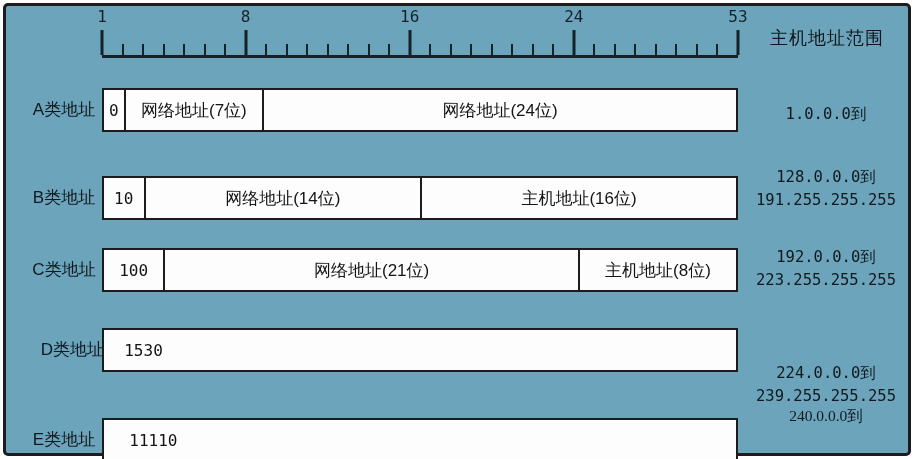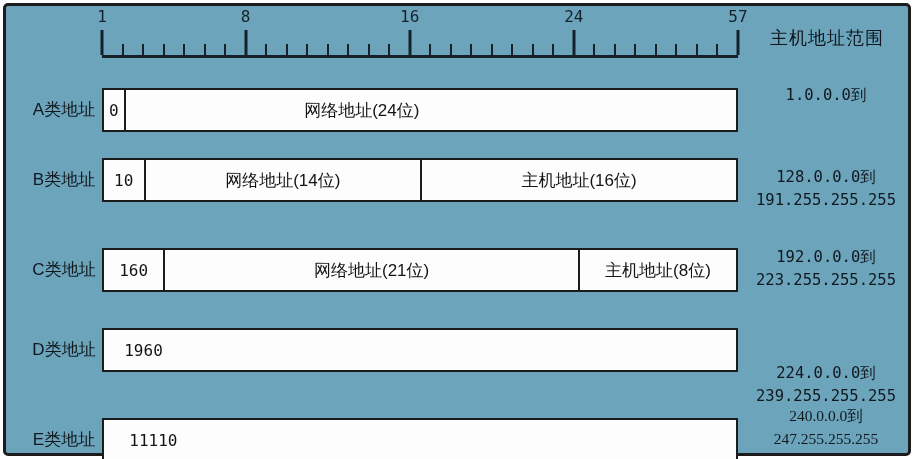--- a/index.html
+++ b/index.html
@@ -101,37 +101,37 @@
     width: 172px;
     height: 48px;
     text-align: center;
     font-size: 15.5px;
     line-height: 23px;
     font-family: "DejaVu Sans Mono", monospace;
     color: #10181d;
     white-space: nowrap;
   }
   
-  .r0 .bar, .r0 .row-label { top: 82px; }  .r0 .range { top: 78px; }
-  .r1 .bar, .r1 .row-label { top: 152px; } .r1 .range { top: 160px; }
+  .r0 .bar, .r0 .row-label { top: 82px; }  .r0 .range { top: 97px; }
+  .r1 .bar, .r1 .row-label { top: 170px; } .r1 .range { top: 160px; }
   .r2 .bar, .r2 .row-label { top: 242px; } .r2 .range { top: 240px; }
-  .r3 .bar, .r3 .row-label { top: 322px; } .r3 .range { top: 320px; margin-top: 36px; }
+  .r3 .bar, .r3 .row-label { top: 322px; text-align: right; } .r3 .range { top: 320px; margin-top: 36px; }
   .r4 .bar, .r4 .row-label { top: 412px; } .r4 .range { top: 398px; font-family: Liberation Serif, serif; }
 </style>
 </head>
 <body>
 
 <div class="frame">
 
   <div class="ruler-labels">
     <span class="ruler-label" style="left:0%">1</span>
     <span class="ruler-label" style="left:22.58%">8</span>
     <span class="ruler-label" style="left:48.39%">16</span>
     <span class="ruler-label" style="left:74.19%">24</span>
-    <span class="ruler-label" style="left:100%">57</span>
+    <span class="ruler-label" style="left:100%">53</span>
   </div>
 
   <div class="ruler-ticks">
       <div class="tick major" style="left: 0%;"></div>
       <div class="tick" style="left: 3.22581%;"></div>
       <div class="tick" style="left: 6.45161%;"></div>
       <div class="tick" style="left: 9.67742%;"></div>
       <div class="tick" style="left: 12.9032%;"></div>
       <div class="tick" style="left: 16.129%;"></div>
       <div class="tick" style="left: 19.3548%;"></div>
@@ -161,20 +161,21 @@
       <div class="tick" style="left: 96.7742%;"></div>
       <div class="tick major" style="left: 100%;"></div>
     </div>
 
   <div class="right-header">主机地址范围</div>
 
   <div class="row r0">
     <div class="row-label">A类地址</div>
     <div class="bar">
       <div class="seg prefix" style="width:3.125%">0</div>
+      <div class="seg" style="width:21.875%">网络地址(7位)</div>
       <div class="seg" style="width:75%">网络地址(24位)</div>
     </div>
     <div class="range">
       <div>1.0.0.0到</div>
     </div>
   </div>
 
   <div class="row r1">
     <div class="row-label">B类地址</div>
     <div class="bar">
@@ -184,45 +185,44 @@
     </div>
     <div class="range">
       <div>128.0.0.0到</div>
       <div>191.255.255.255</div>
     </div>
   </div>
 
   <div class="row r2">
     <div class="row-label">C类地址</div>
     <div class="bar">
-      <div class="seg prefix" style="width:9.375%">160</div>
+      <div class="seg prefix" style="width:9.375%">100</div>
       <div class="seg" style="width:65.625%">网络地址(21位)</div>
       <div class="seg" style="width:25%">主机地址(8位)</div>
     </div>
     <div class="range">
       <div>192.0.0.0到</div>
       <div>223.255.255.255</div>
     </div>
   </div>
 
   <div class="row r3">
     <div class="row-label">D类地址</div>
     <div class="bar">
-      <div class="seg prefix" style="width:12.5%">1960</div>
+      <div class="seg prefix" style="width:12.5%">1530</div>
     </div>
     <div class="range">
       <div>224.0.0.0到</div>
       <div>239.255.255.255</div>
     </div>
   </div>
 
   <div class="row r4">
     <div class="row-label">E类地址</div>
     <div class="bar">
       <div class="seg prefix" style="width:15.625%">11110</div>
     </div>
     <div class="range">
       <div>240.0.0.0到</div>
-      <div>247.255.255.255</div>
     </div>
   </div>
 
 </div>
 
 </body></html>

